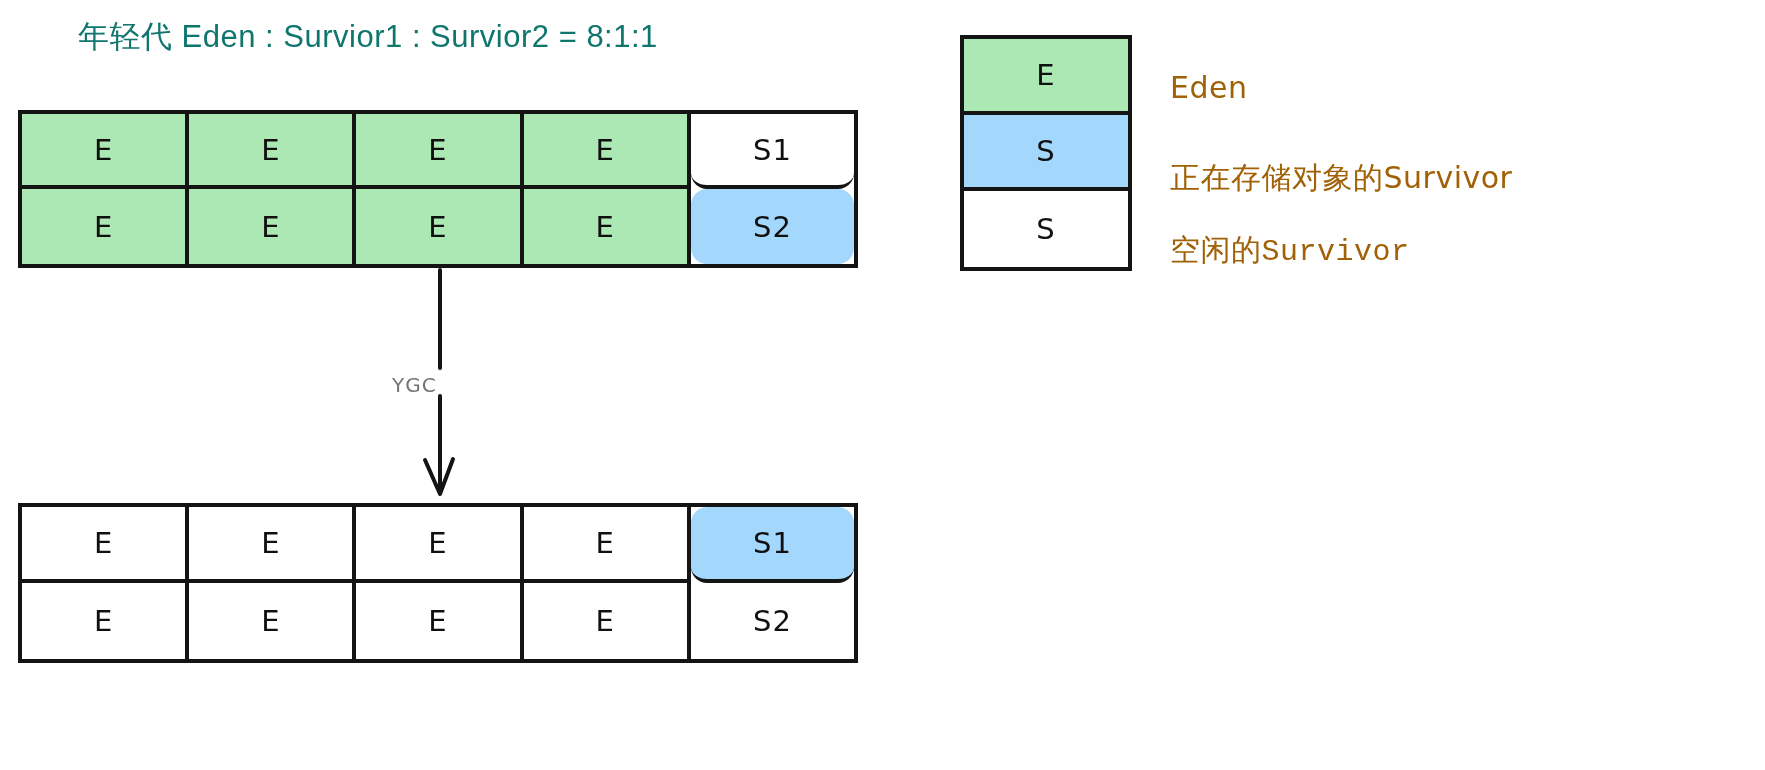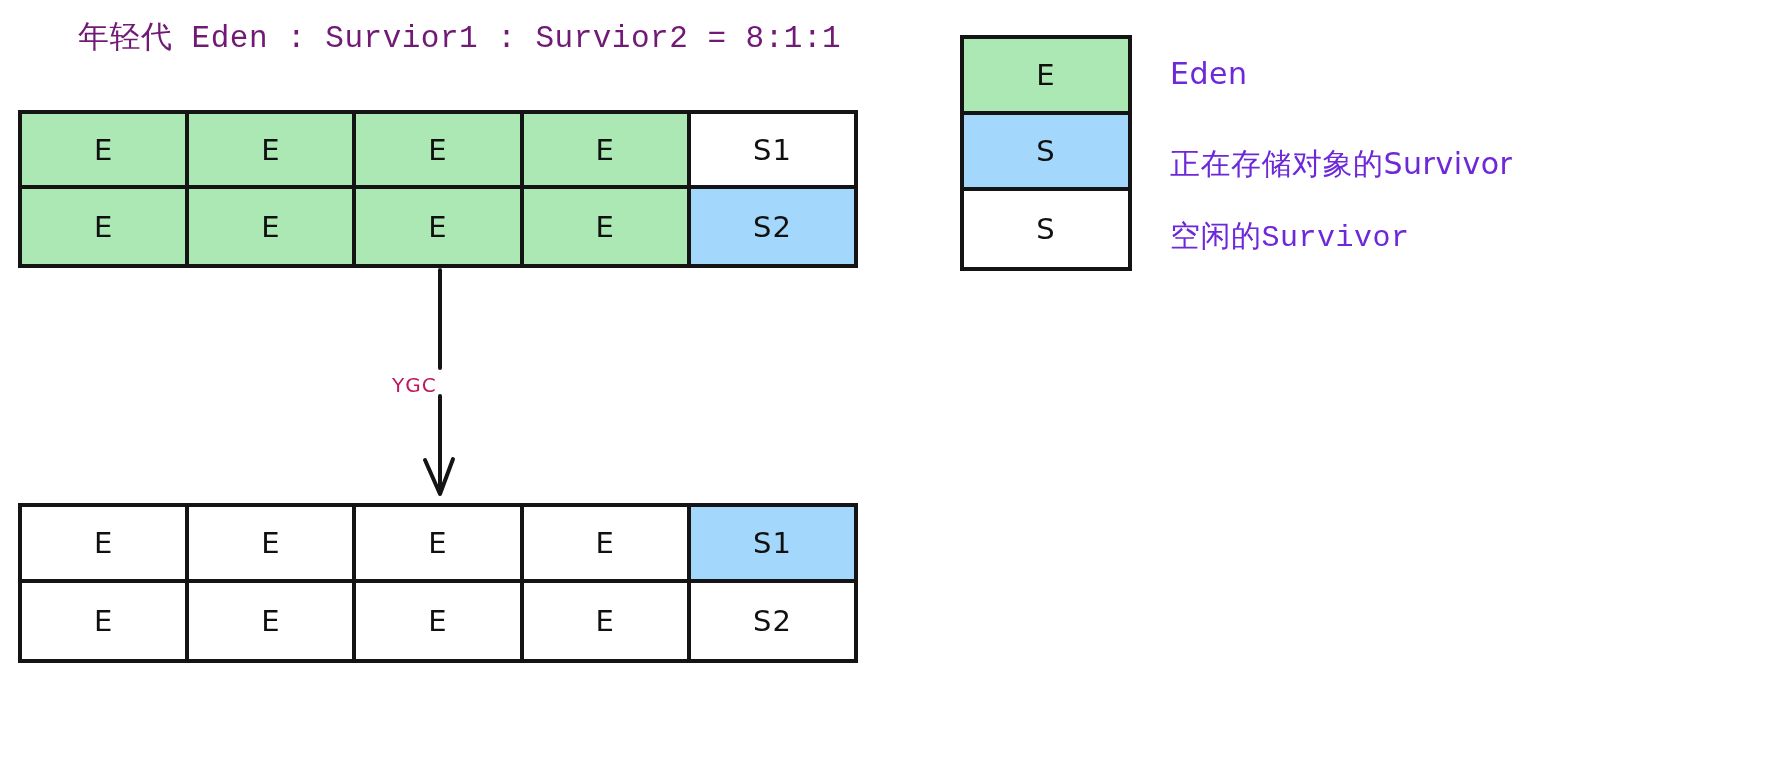--- a/index.html
+++ b/index.html
@@ -17,22 +17,22 @@
   }
 
   
   #diagram-title {
     position: absolute;
     left: 78px;
     top: 16px;
     font-size: 31px;
     letter-spacing: 0.5px;
     white-space: nowrap;
-    color: #701a75;
-    font-family: Liberation Mono, monospace;
+    color: #0f766e;
+    font-family: Liberation Sans, sans-serif;
   }
 
   
   .mem-block {
     position: absolute;
     display: flex;
     flex-direction: column;
     box-sizing: border-box;
     border: 4px solid #141414;
     background: #ffffff;
@@ -47,20 +47,21 @@
     align-items: center;
     justify-content: center;
     border-right: 4px solid #141414;
     font-size: 29px;
     letter-spacing: 1px;
     color: #101010;
     position: relative;
   }
   .mem-cell:last-child {
     border-right: none;
+    border-radius: 16px;
   }
   .mem-row:first-child .mem-cell {
     border-bottom: 4px solid #141414;
   }
   .cell-eden   { flex: 1 1 0; }
   .cell-surv   { flex: 1 1 0; }
 
   .fill-green { background: #ace8b4; }
   .fill-blue  { background: #a3d7fb; }
   .fill-white { background: #ffffff; }
@@ -80,21 +81,21 @@
     position: absolute;
     left: 0;
     top: 0;
   }
   #ygc-label {
     position: absolute;
     left: -6px;
     top: 105px;
     font-size: 20px;
     letter-spacing: 1px;
-    color: #be185d;
+    color: #737373;
     white-space: nowrap;
   }
 
   
   #legend {
     position: absolute;
     left: 960px;
     top: 35px;
     width: 172px;
     box-sizing: border-box;
@@ -114,22 +115,23 @@
     color: #101010;
     border-bottom: 4px solid #141414;
   }
   .legend-swatch:last-child { border-bottom: none; }
 
   .legend-text {
     position: absolute;
     left: 1170px;
     font-size: 30px;
     white-space: nowrap;
-    color: #6d28d9;
+    color: #a16207;
     letter-spacing: 0.5px;
+    margin-top: 14px;
   }
   #legend-text-0 { top: 56px; }
   #legend-text-1 { top: 144px; }
   #legend-text-2 { top: 216px; font-family: Liberation Mono, monospace; }
 </style>
 </head>
 <body>
 
 <div id="diagram-title">年轻代 Eden : Survior1 : Survior2 = 8:1:1</div>
 

